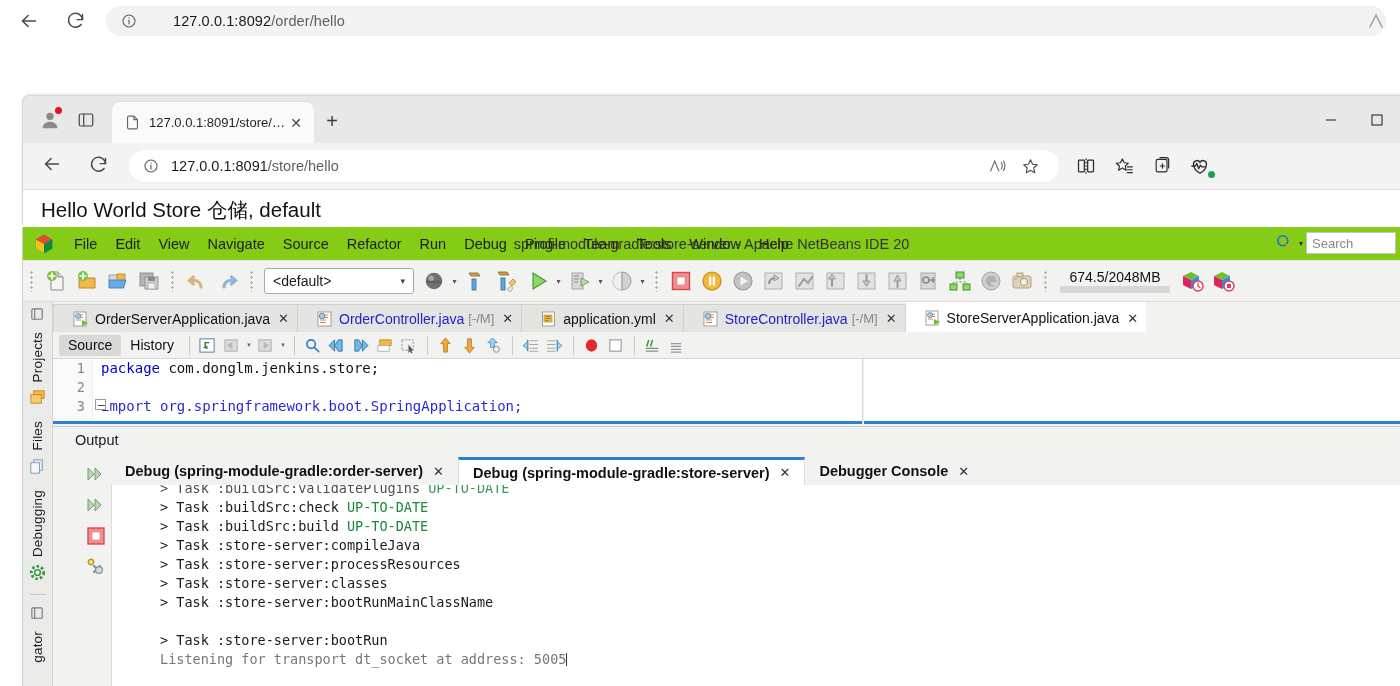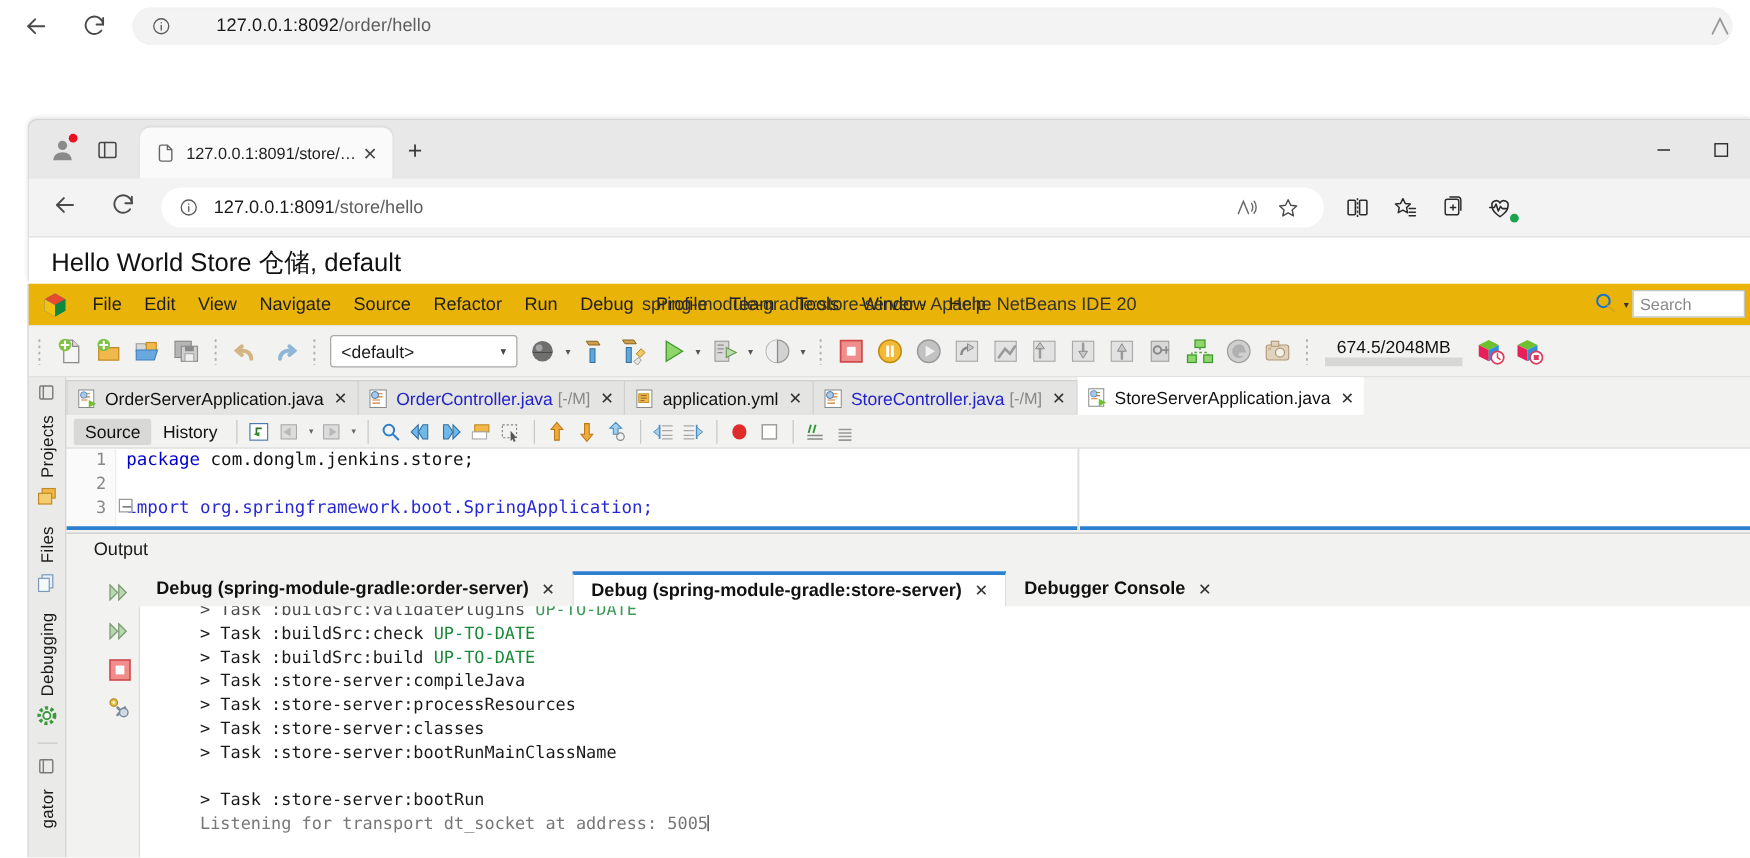--- a/index.html
+++ b/index.html
@@ -132,21 +132,21 @@
   }
 
   
   .nb {
     position: absolute; left: 22px; top: 227px; width: 1378px; height: 459px;
     background: #f2f2f0; border-left: 1px solid #cfcfcf;
     font-family: "Liberation Sans", sans-serif;
   }
   .nb-menubar {
     position: absolute; left: 0; top: 0; width: 100%; height: 34px;
-    background: #eab308; display: flex; align-items: center;
+    background: #84cc16; display: flex; align-items: center;
     border-bottom: 1px solid #e4e4e2;
   }
   .nb-logo {
     width: 22px; height: 22px; margin-left: 10px; margin-right: 10px;
     flex: 0 0 auto;
   }
   .nb-menu-item {
     padding: 3px 9px; font-size: 14.5px; color: #1e1e1e; border-radius: 3px;
     white-space: nowrap;
   }
@@ -200,21 +200,21 @@
     position: absolute; left: 0; top: 0; height: 100%; background: #1e90e0;
     clip-path: polygon(0 60%, 35% 35%, 65% 25%, 100% 12%, 100% 100%, 0 100%);
   }
 
   
   .nb-edtabs {
     position: absolute; left: 30px; top: 75px; right: 0; height: 30px;
     background: #f2f2f0; display: flex; align-items: flex-end;
   }
   .edtab {
-    height: 28px; display: flex; align-items: center; padding: 0 8px 0 8px;
+    height: 28px; display: flex; align-items: center; padding: 0 8px 0 19px;
     font-size: 14px; color: #111; background: #e4e4e2;
     border-left: 1px solid #d0d0ce; border-top: 1px solid #d0d0ce;
     white-space: nowrap; flex: 0 0 auto;
   }
   .edtab.active { background: #ffffff; border-top: 2px solid #ffffff; height: 30px;}
   .edtab .fico { width: 16px; height: 16px; margin-right: 6px; flex:0 0 auto; }
   .edtab .modname { color: #2222cc; }
   .edtab .modflag { color: #888; margin-left: 4px; font-size: 13px; }
   .edtab .tclose { margin-left: 8px; color: #333; font-size: 13px; }
 

